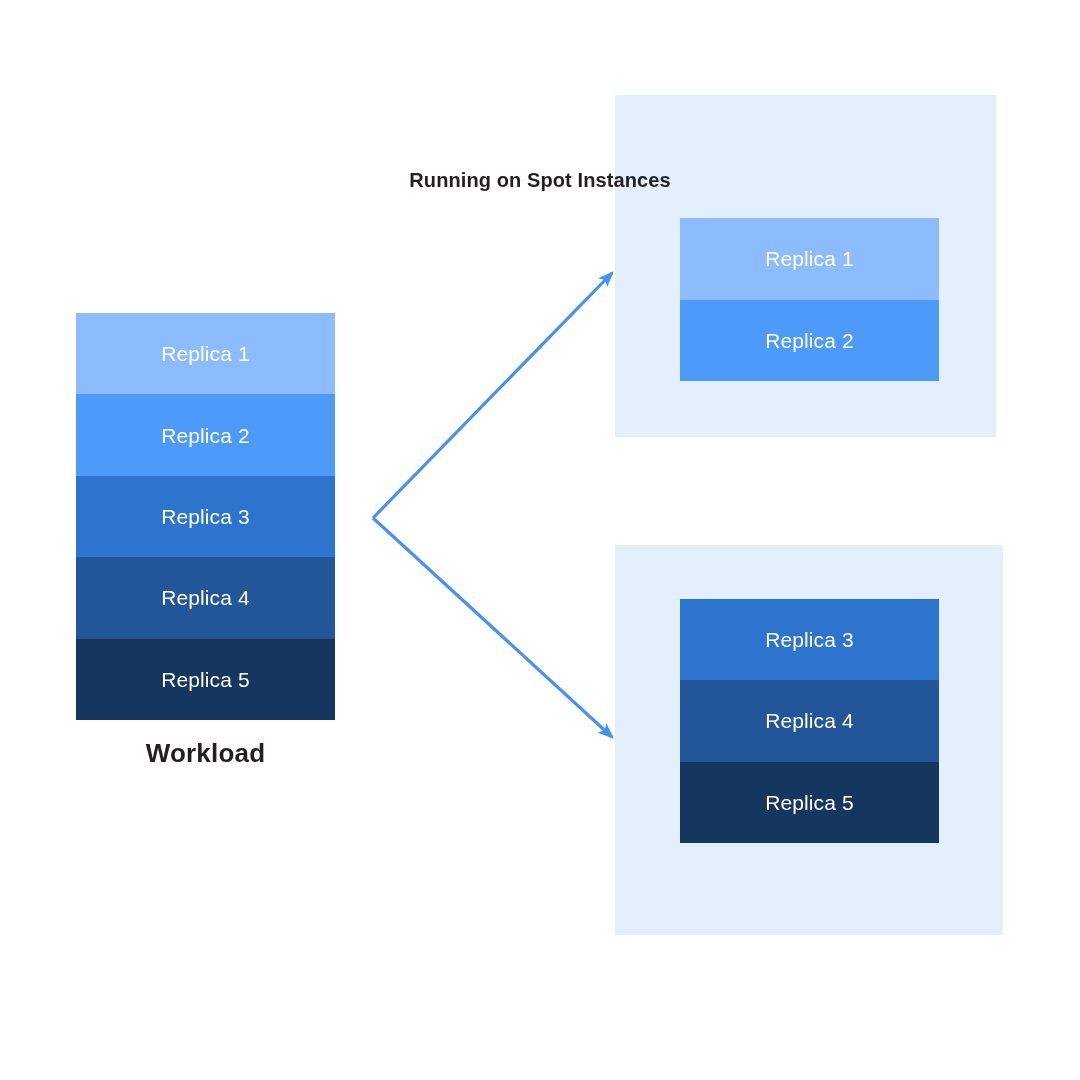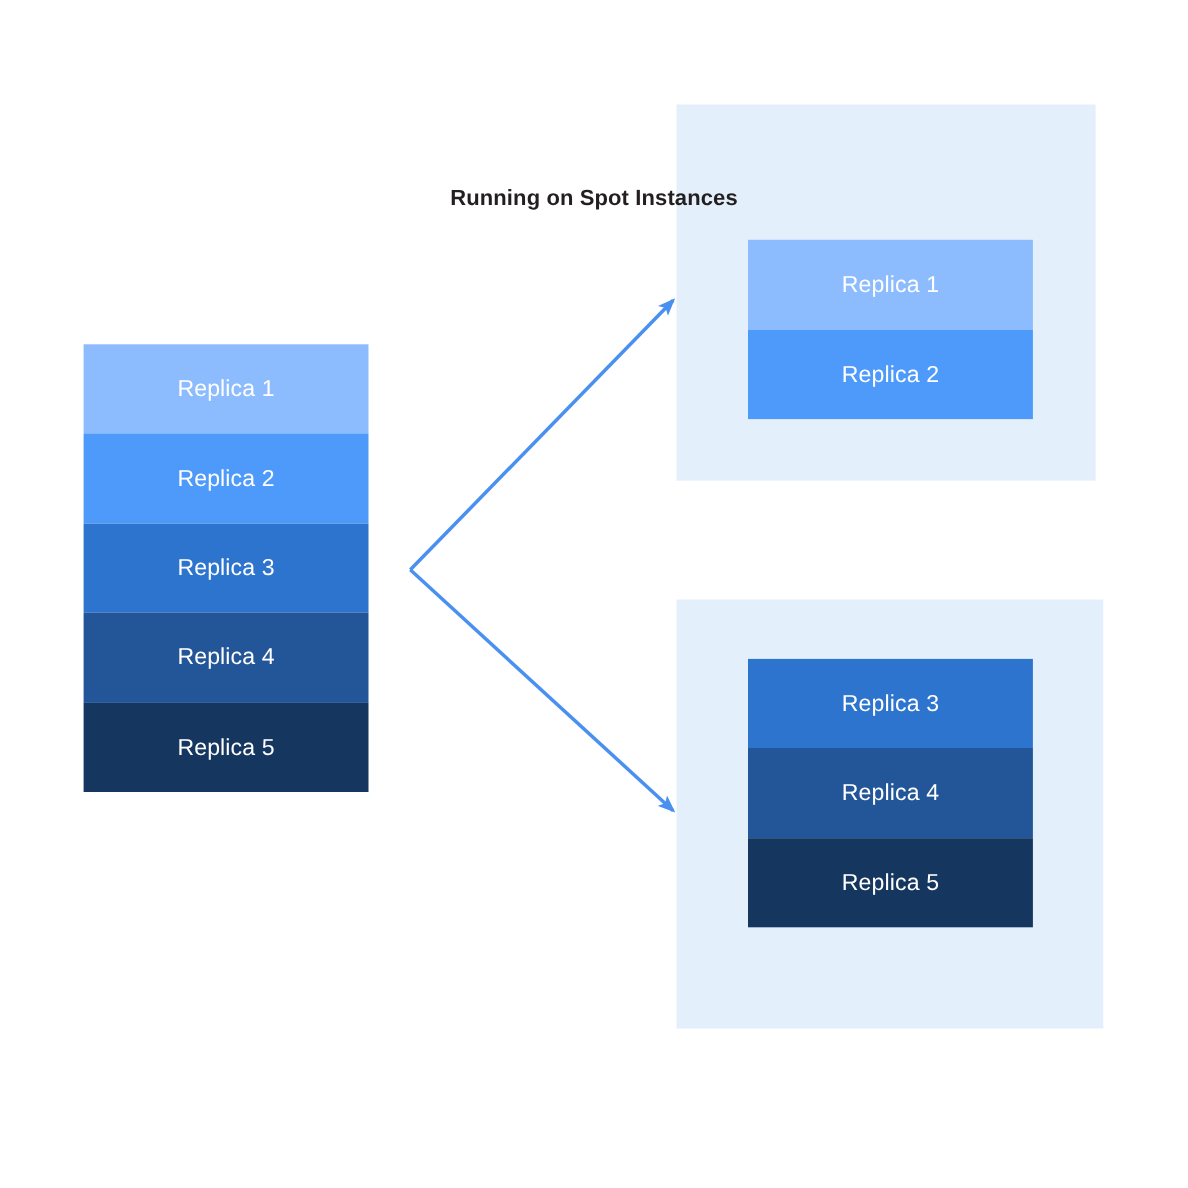--- a/index.html
+++ b/index.html
@@ -140,20 +140,21 @@
         <div class="replica-band" style="top: 162.8px; height: 81.4px; background: rgb(45, 116, 206);">
           <span>Replica 3</span>
         </div>
         <div class="replica-band" style="top: 244.2px; height: 81.4px; background: rgb(35, 86, 152);">
           <span>Replica 4</span>
         </div>
         <div class="replica-band" style="top: 325.6px; height: 81.4px; background: rgb(21, 54, 95);">
           <span>Replica 5</span>
         </div>
       </div>
+    <div id="workload-label">Workload</div>
   </div>
 
   <svg id="arrow-layer" viewBox="0 0 1080 1080" xmlns="http://www.w3.org/2000/svg">
     <defs>
       <marker id="arrowhead" markerWidth="5" markerHeight="4" refX="4.2" refY="2" orient="auto">
         <path d="M0,0 L5,2 L0,4 L1.1,2 Z" fill="#4A90F0"></path>
       </marker>
     </defs>
     <line id="arrow-to-spot" x1="373" y1="518" x2="612" y2="273" stroke="#4A90F0" stroke-width="3.2" stroke-linecap="butt" marker-end="url(#arrowhead)"></line>
     <line id="arrow-to-ondemand" x1="373" y1="518" x2="612" y2="737" stroke="#4A90F0" stroke-width="3.2" stroke-linecap="butt" marker-end="url(#arrowhead)"></line>

